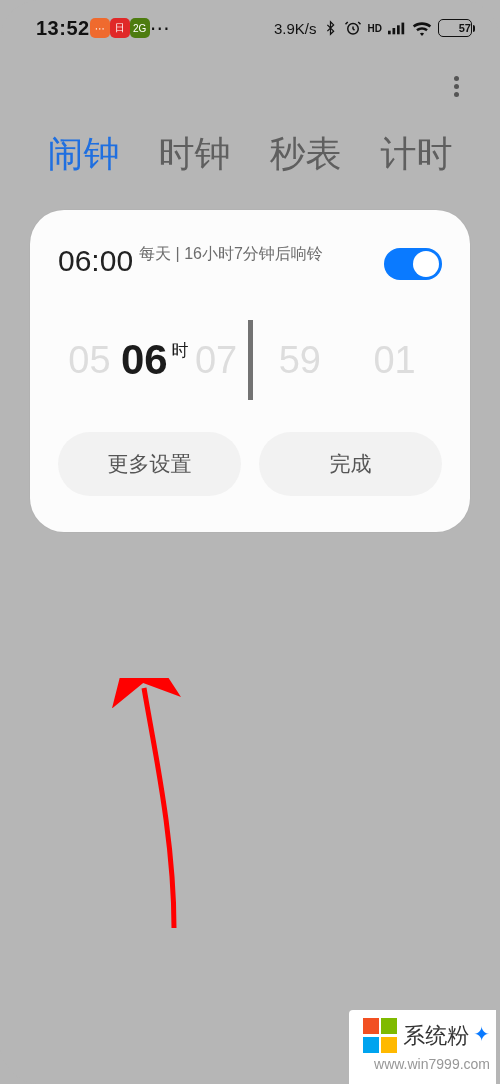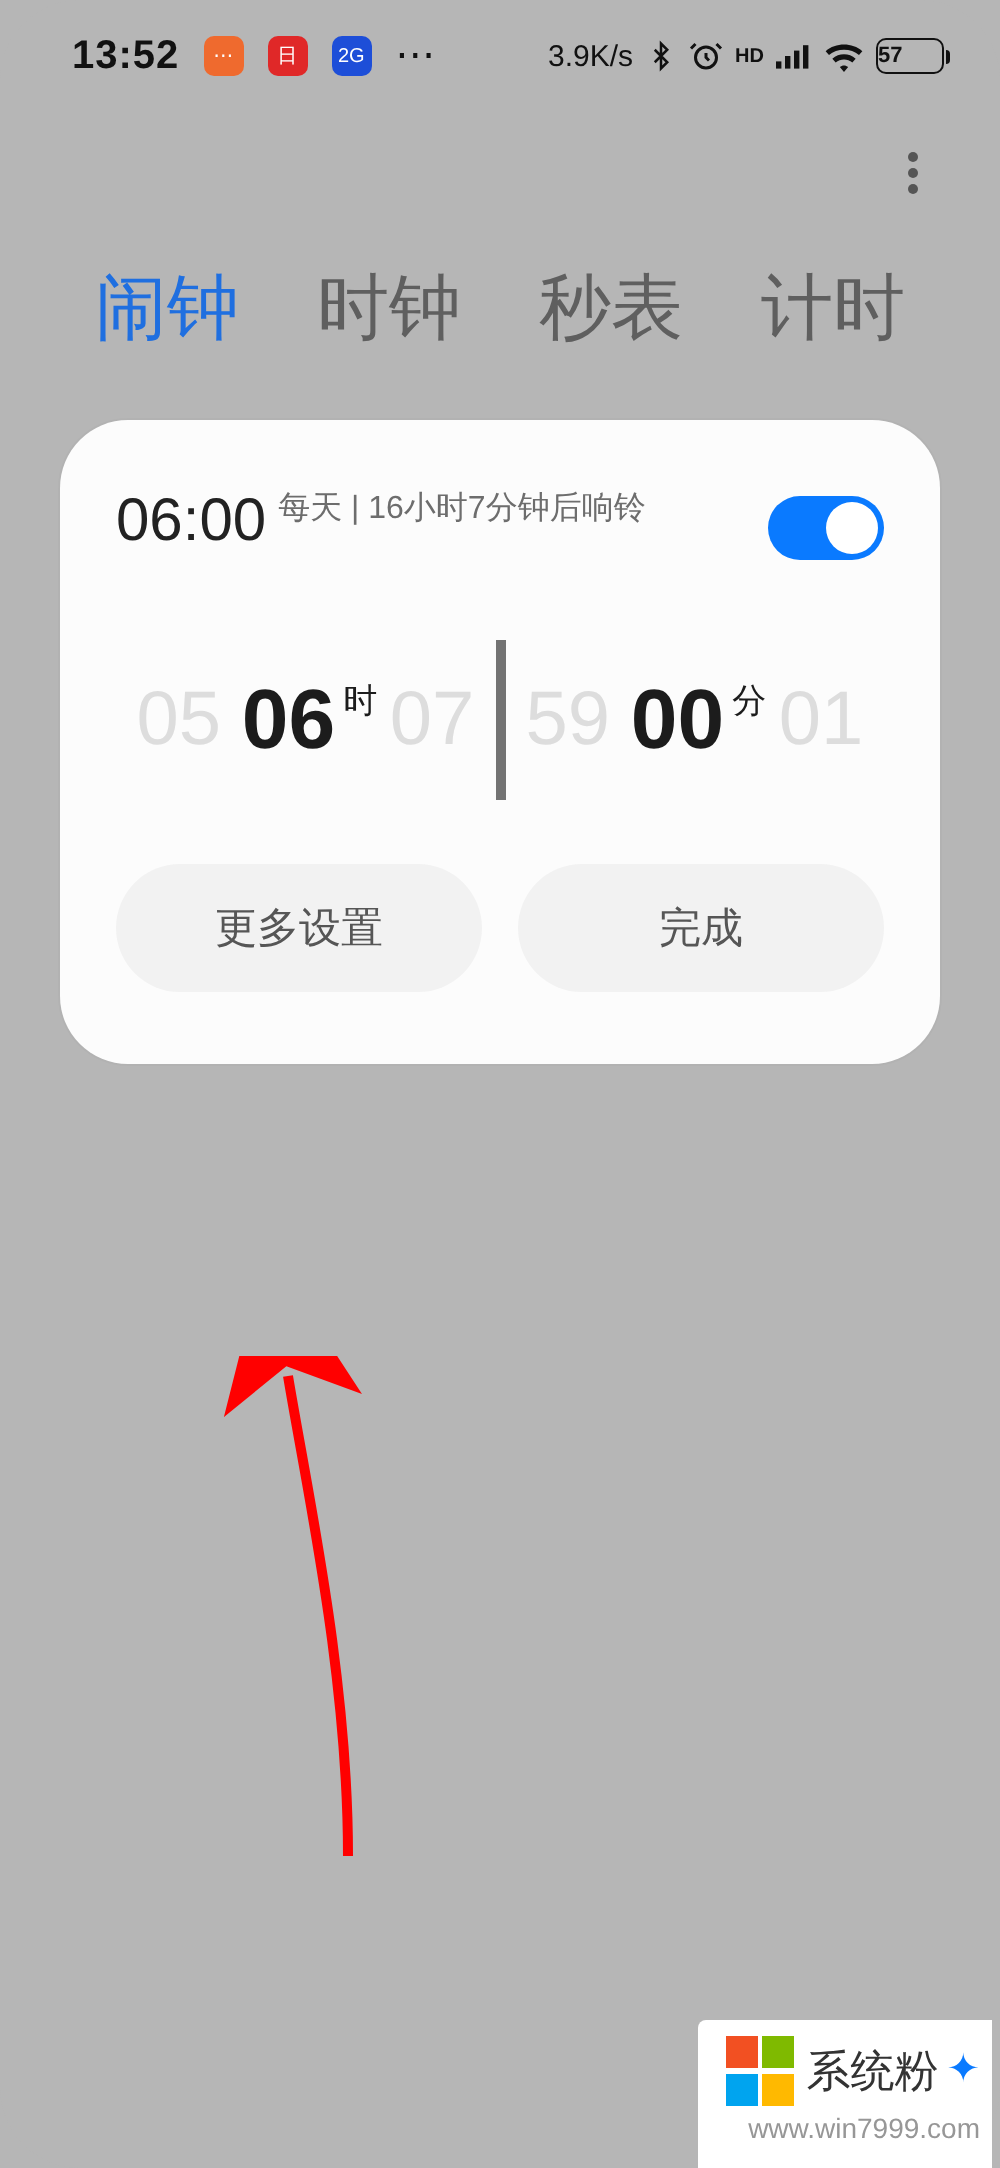--- a/index.html
+++ b/index.html
@@ -13,31 +13,31 @@
     }
 
     
     .statusbar {
       position: absolute; top: 0; left: 0; right: 0;
       height: 56px;
       display: flex; align-items: center; justify-content: space-between;
       padding: 0 28px 0 36px;
       color: #111; font-weight: 500;
     }
-    .status-left { display: flex; align-items: center; gap: 12px; }
+    .status-left { display: flex; align-items: center; gap: 0; }
     .status-time { font-size: 20px; font-weight: 600; letter-spacing: .5px; }
     .icon-pill { width: 20px; height: 20px; border-radius: 5px; display: inline-flex; align-items: center; justify-content: center; font-size: 10px; color: #fff; }
     .pill-orange { background: #ef6a2e; }
     .pill-red { background: #e02828; }
-    .pill-blue { background: #1d4ed8; }
+    .pill-blue { background: #4d7c0f; }
     .status-dots { font-size: 20px; letter-spacing: 1px; line-height: 8px; }
     .status-right { display: flex; align-items: center; gap: 6px; font-size: 15px; }
     .status-right svg { display: block; }
     .battery { display: inline-flex; align-items: center; }
-    .battery-body { width: 34px; height: 18px; border: 1.6px solid #111; border-radius: 5px; position: relative; display: flex; align-items: center; justify-content: flex-start; }
+    .battery-body { width: 34px; height: 18px; border: 1.6px solid #111; border-radius: 5px; position: relative; display: flex; align-items: center; justify-content: flex-end; }
     .battery-body::after { content:""; position: absolute; right: -4px; top: 5px; width: 2.5px; height: 7px; background: #111; border-radius: 0 2px 2px 0; }
     .battery-num { font-size: 11px; font-weight: 600; }
 
     
     .kebab { position: absolute; top: 72px; right: 30px; width: 28px; height: 28px; display: flex; flex-direction: column; justify-content: center; align-items: center; gap: 3px; cursor: pointer; }
     .kebab span { width: 5px; height: 5px; background: #555; border-radius: 50%; }
 
     
     .tabs { position: absolute; top: 130px; left: 0; right: 0; display: flex; justify-content: space-around; padding: 0 28px; }
     .tab { font-size: 36px; color: #5f5f5f; cursor: pointer; font-weight: 400;}
@@ -149,24 +149,20 @@
       <div class="picker-col">
         <div class="picker-row picker-faded">05</div>
         <div class="picker-row">
           <span class="picker-strong">06</span>
             <span class="unit">时</span>
         </div>
         <div class="picker-row picker-faded">07</div>
       </div>
       <div class="picker-col">
         <div class="picker-row picker-faded">59</div>
-        <div class="picker-row">
-          <span class="picker-strong">00</span>
-            <span class="unit">分</span>
-        </div>
         <div class="picker-row picker-faded">01</div>
       </div>
     </div>
 
     <div class="actions">
       <button class="btn">更多设置</button>
       <button class="btn">完成</button>
     </div>
   </div>
 

